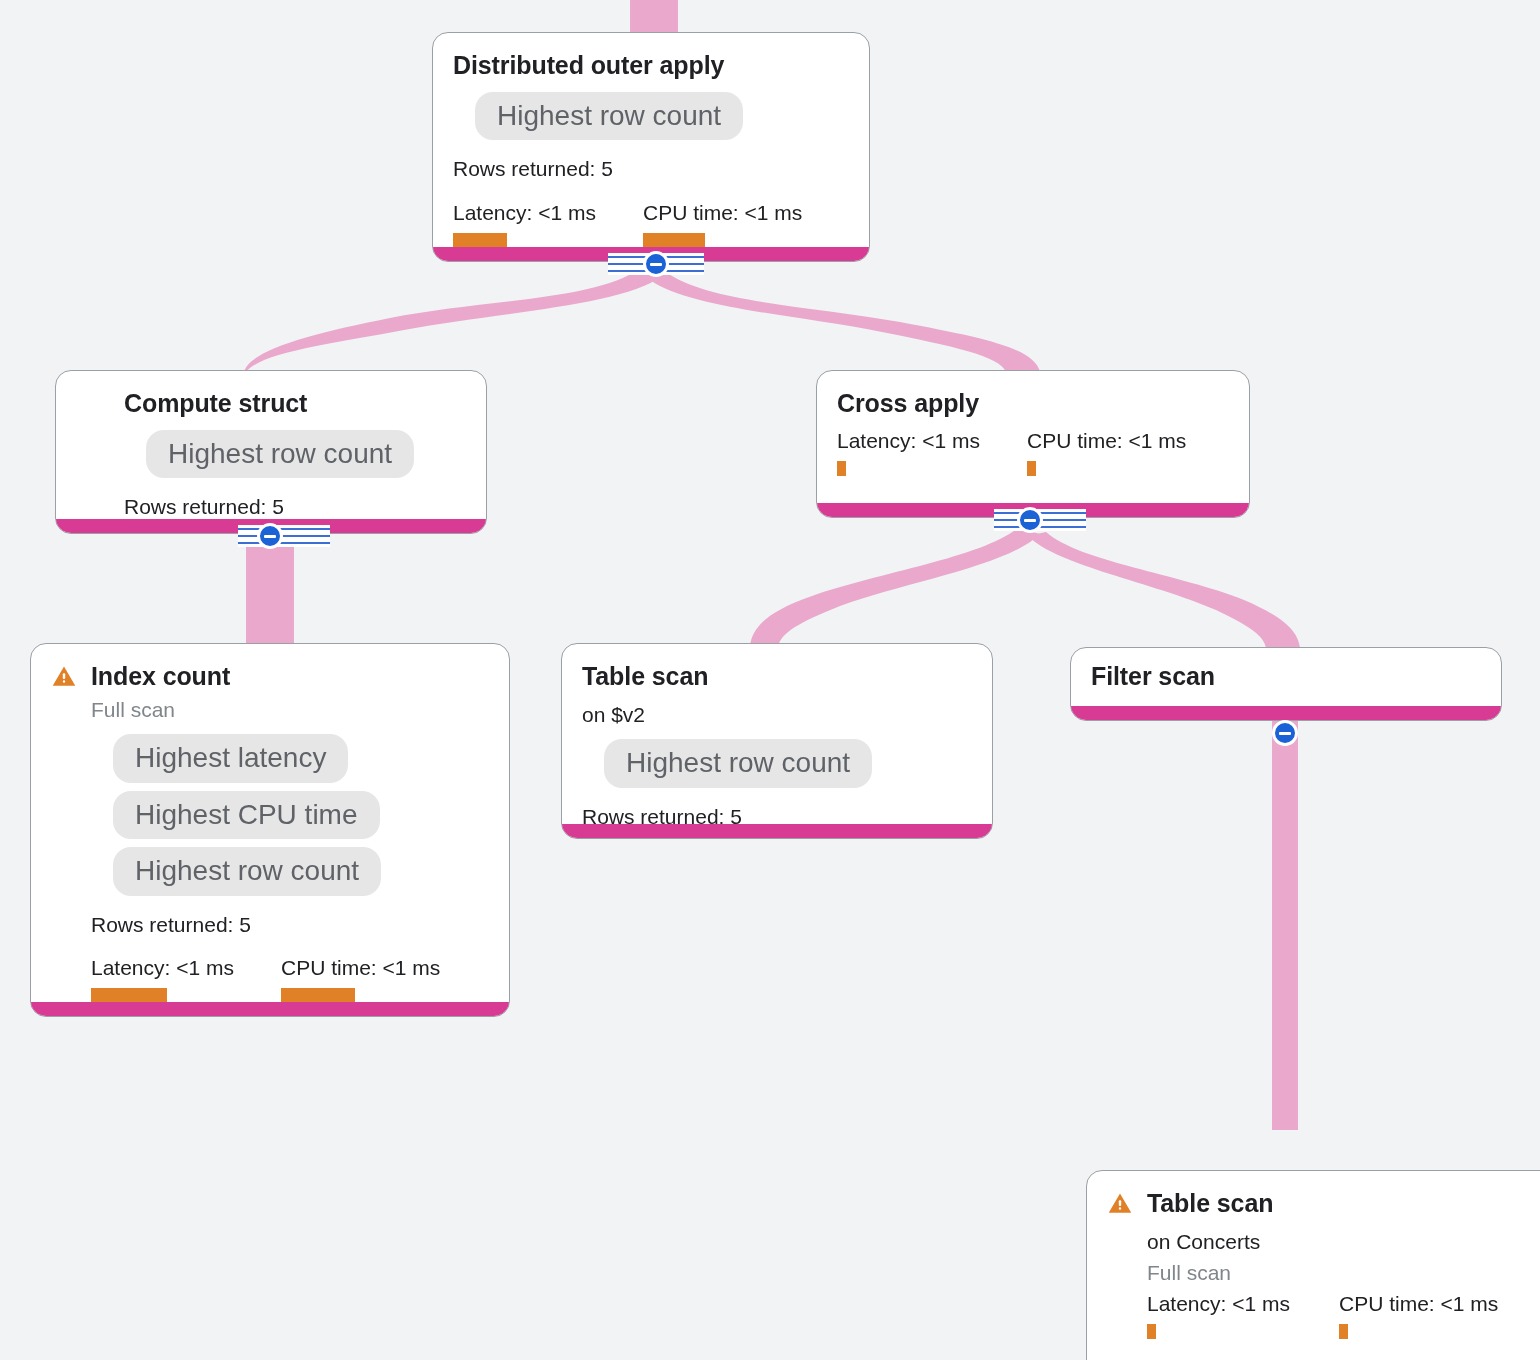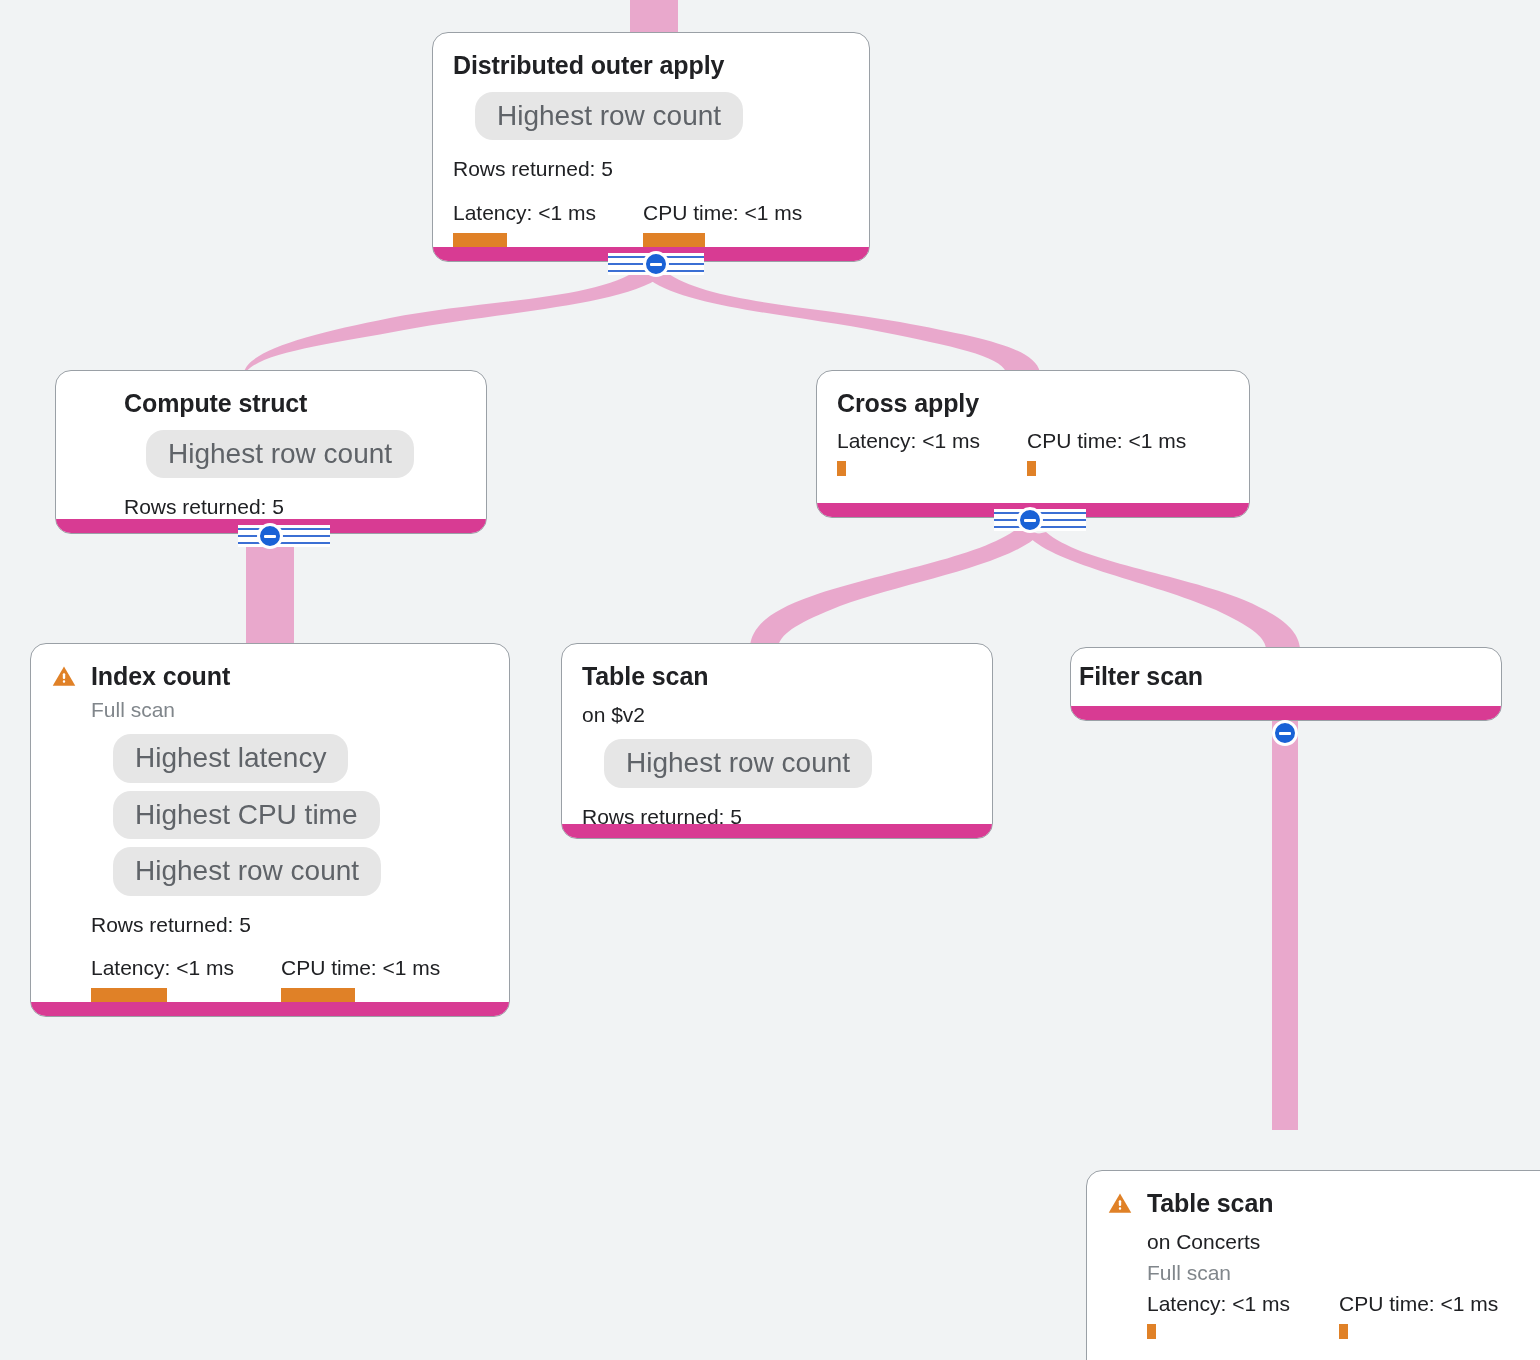--- a/index.html
+++ b/index.html
@@ -328,21 +328,21 @@
       <div class="subtitle">on $v2</div>
       <div class="chips">
         <span class="chip">Highest row count</span>
       </div>
       <div class="rows">Rows returned: 5</div>
     </div>
     <div class="node-footer"></div>
   </div>
 
   <div class="node" style="left:1070px; top:647px; width:432px; height:74px;">
-    <div class="node-body" style="padding:14px 20px 0 8px;">
+    <div class="node-body" style="padding:14px 20px 0 20px;">
       <div class="title-row">
         <span class="node-title">Filter scan</span>
       </div>
     </div>
     <div class="node-footer"></div>
   </div>
   <div class="collapse-btn" style="left:1269px; top:717px;">
     <div class="dot"></div>
     <div class="minus"></div>
   </div>

